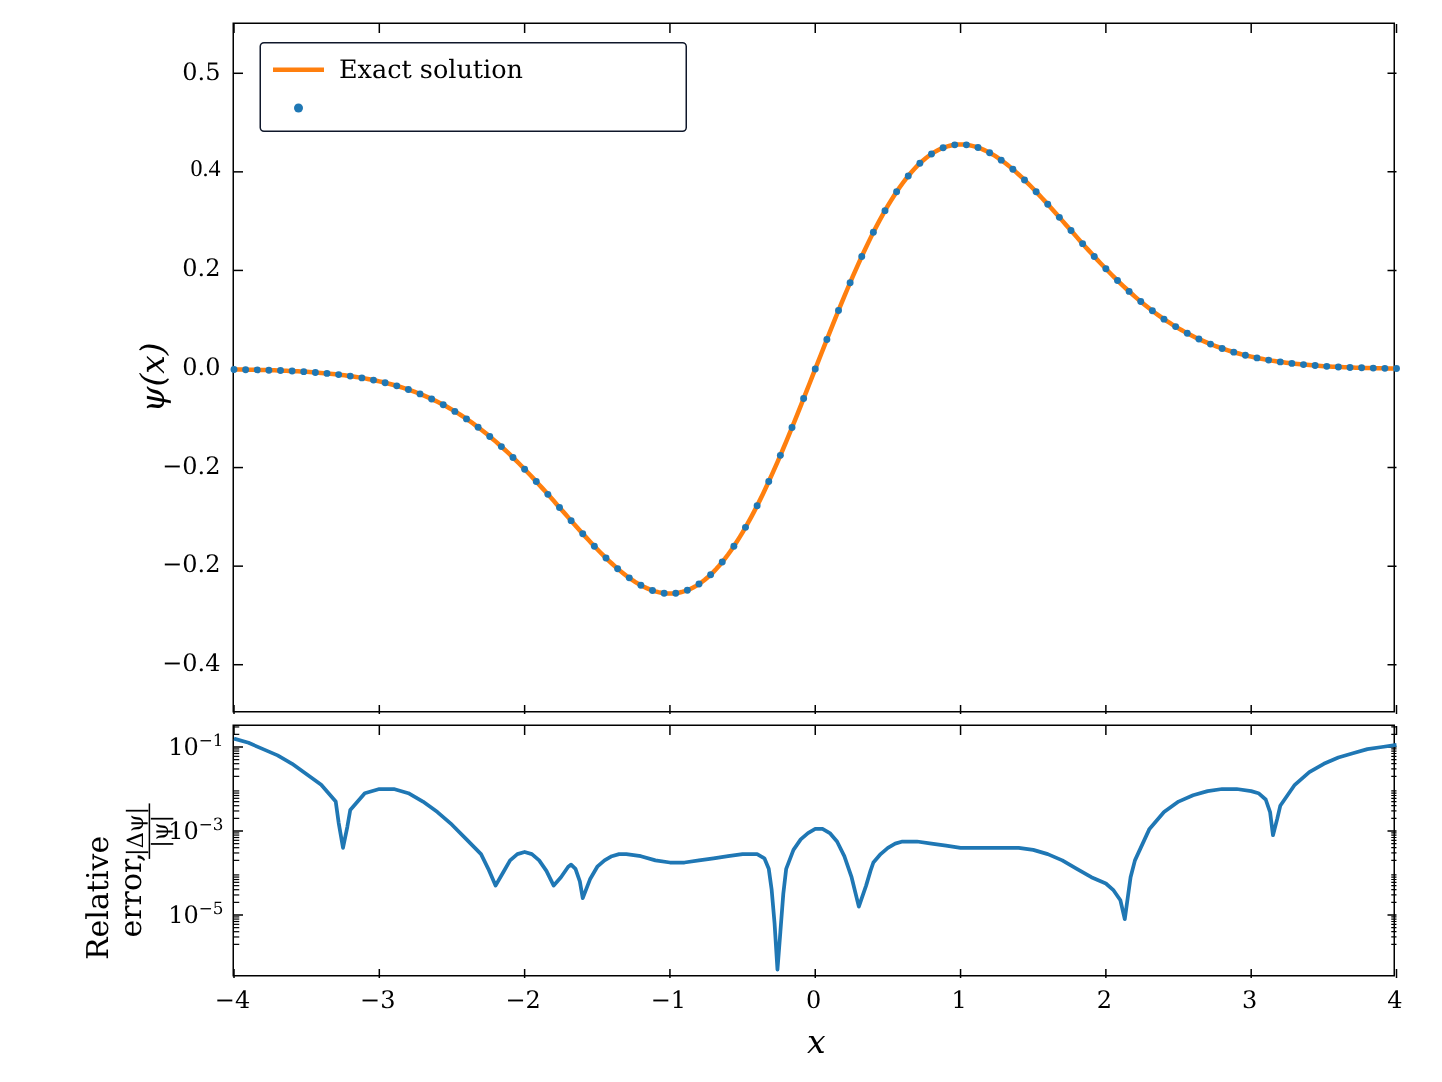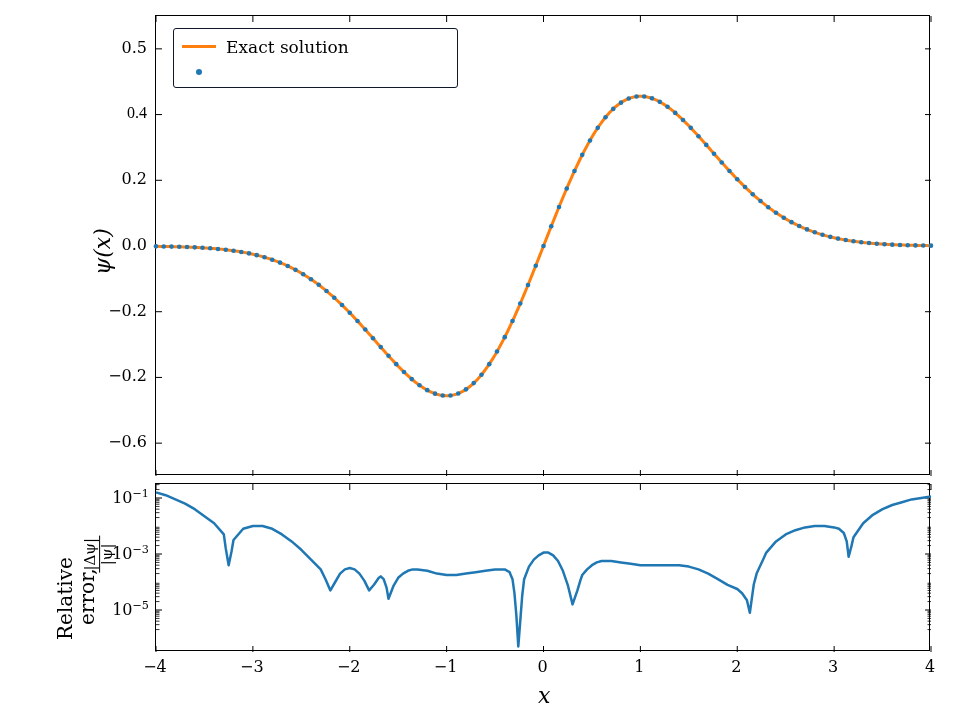--- a/index.html
+++ b/index.html
@@ -411,21 +411,21 @@
   <div style="position:absolute; left:81px; top:538px;">
     <span class="frac" style="transform: rotate(-90deg); display:inline-block;">
       <span class="num">|Δψ|</span>
       <span class="den">|ψ|</span>
     </span>
   </div>
 
   <div class="xlabel" style="left:538px; top:683px;">x</div>
 
   <div id="ticks">
-      <div class="vtick" style="left: 105px; top: 432.143px; width: 42px;">−0.6</div>
+      <div class="vtick" style="left: 105px; top: 432.143px; width: 42px;">−0.4</div>
       <div class="vtick" style="left: 105px; top: 366.429px; width: 42px;">−0.2</div>
       <div class="vtick" style="left: 105px; top: 300.714px; width: 42px;">−0.2</div>
       <div class="vtick" style="left: 105px; top: 235px; width: 42px;">0.0</div>
       <div class="vtick" style="left: 105px; top: 169.286px; width: 42px;">0.2</div>
       <div class="vtick" style="left: 105px; top: 103.571px; width: 42px; font-family: Liberation Serif, serif;">0.4</div>
       <div class="vtick" style="left: 105px; top: 37.8571px; width: 42px;">0.5</div>
       <div class="htick" style="left: 140px; top: 657px; width: 30px;">−4</div>
       <div class="htick" style="left: 236.875px; top: 657px; width: 30px;">−3</div>
       <div class="htick" style="left: 333.75px; top: 657px; width: 30px;">−2</div>
       <div class="htick" style="left: 430.625px; top: 657px; width: 30px;">−1</div>

